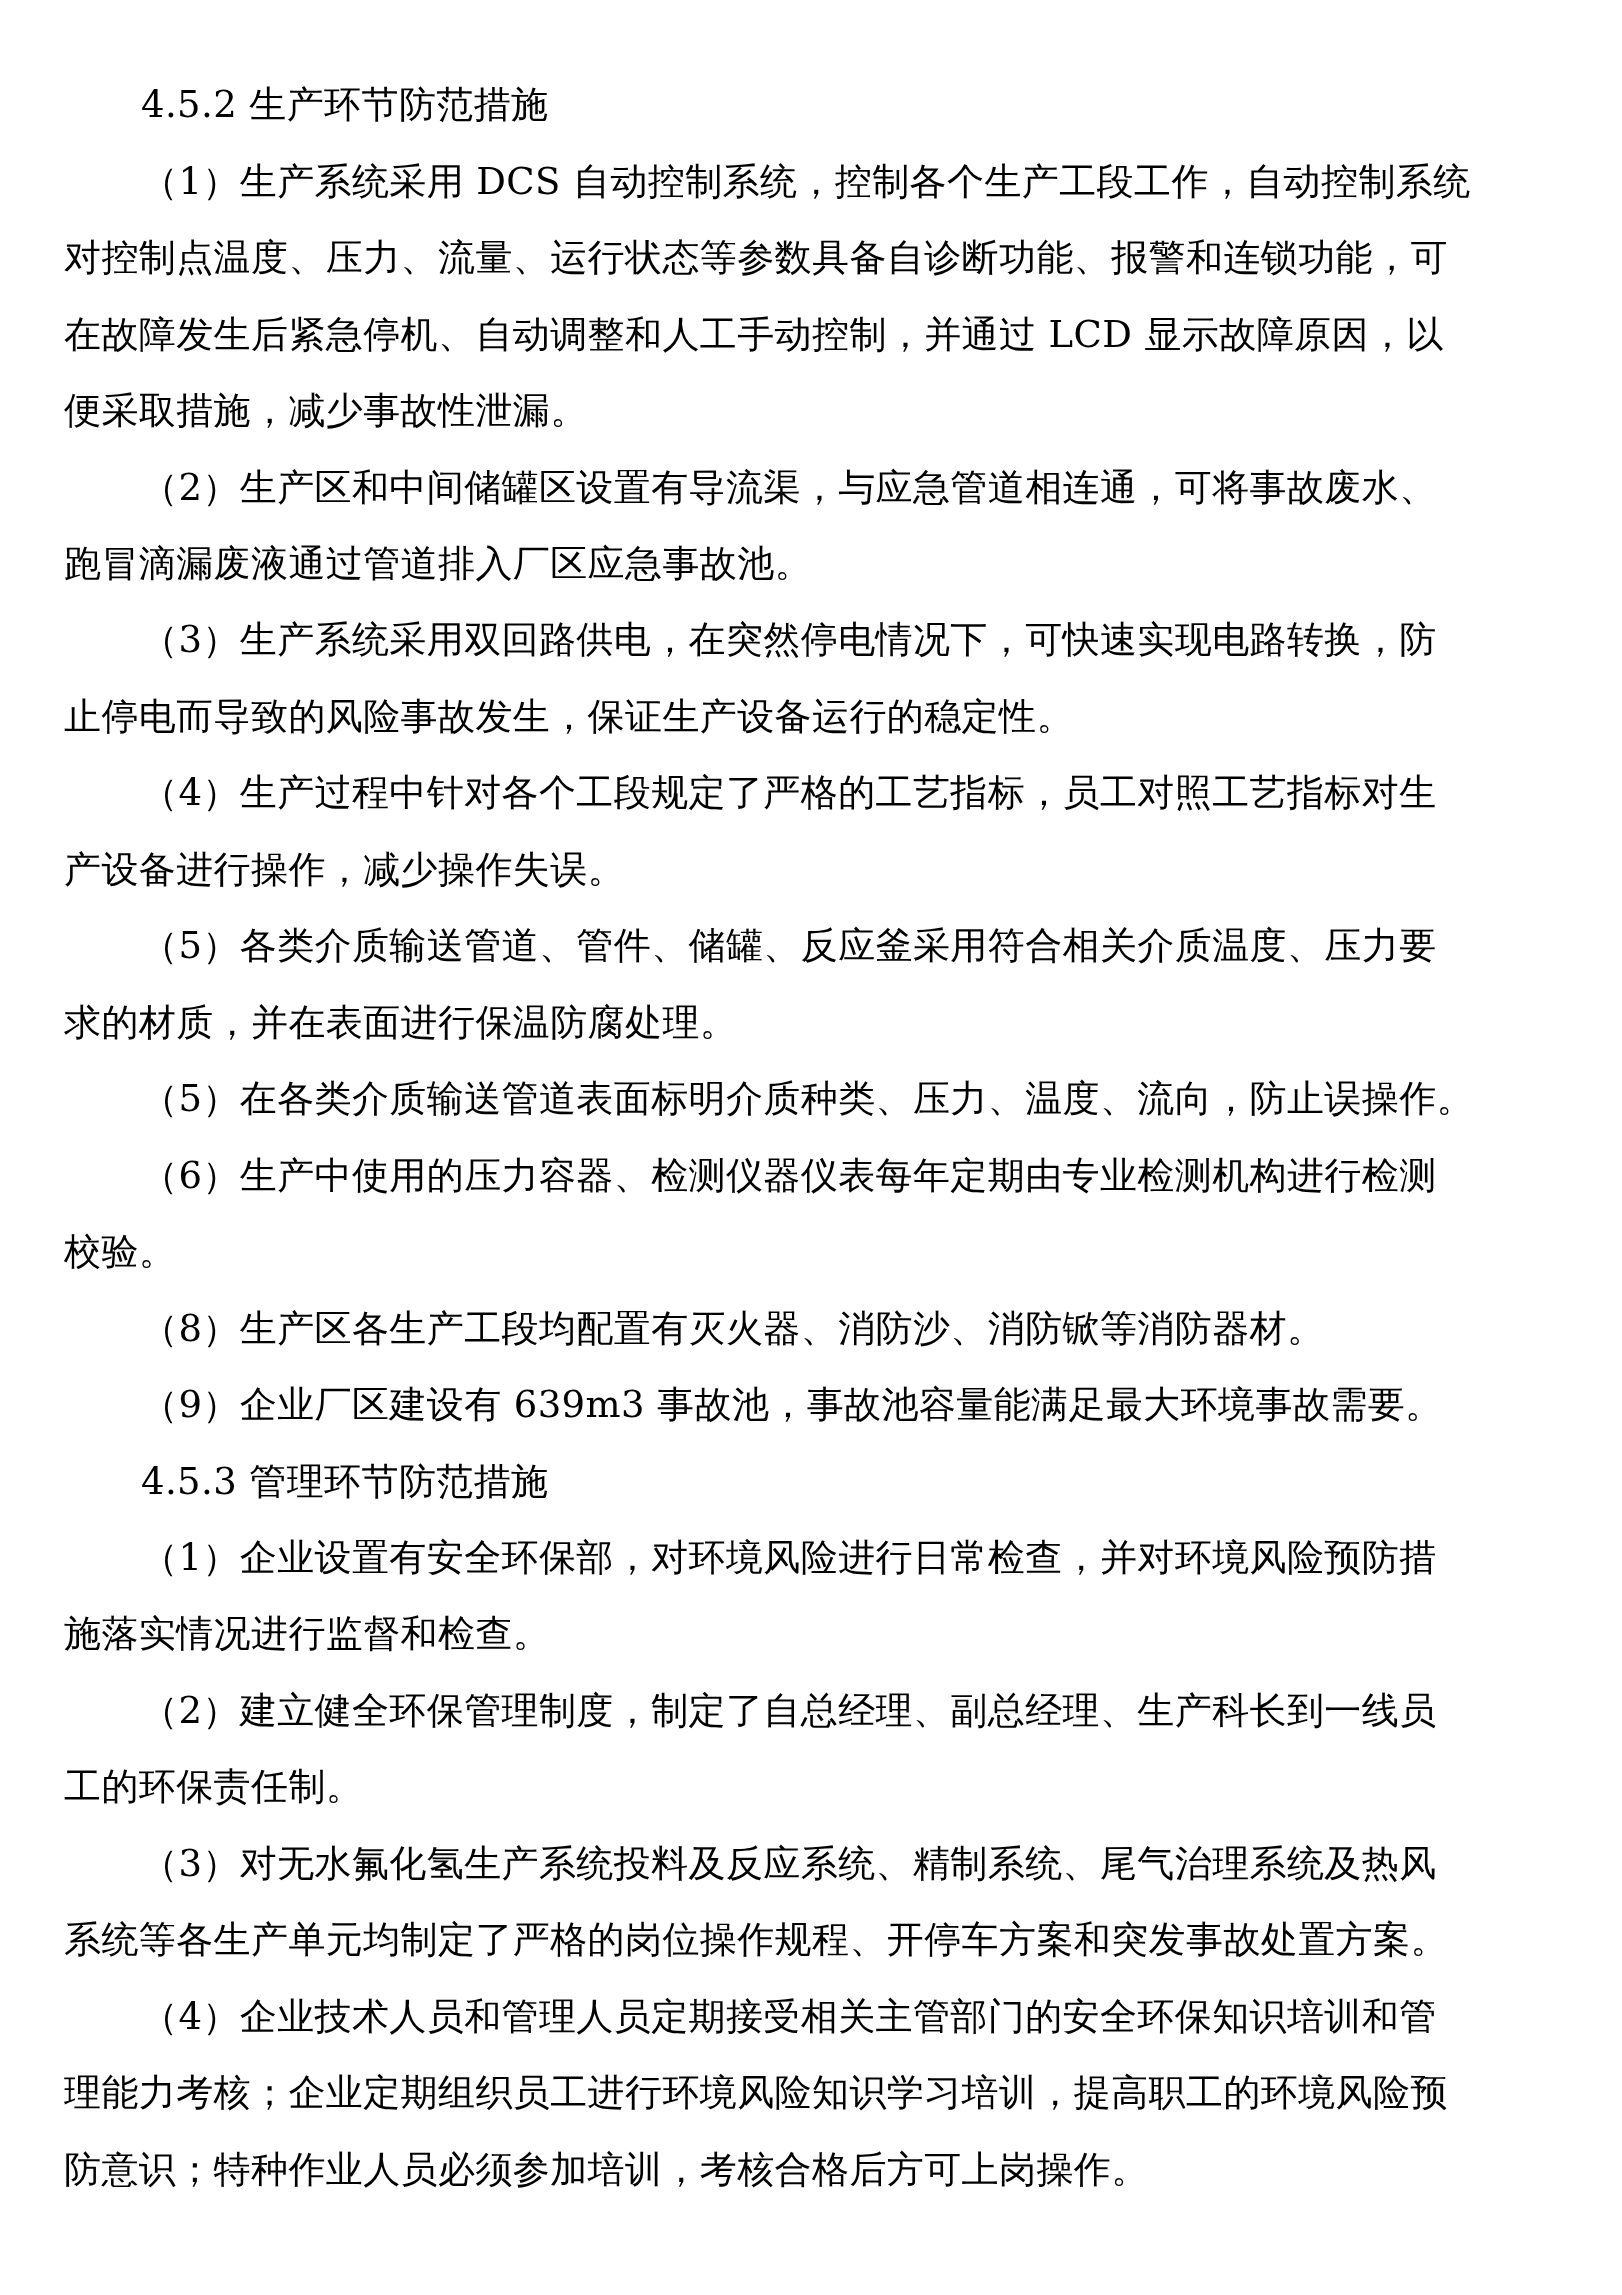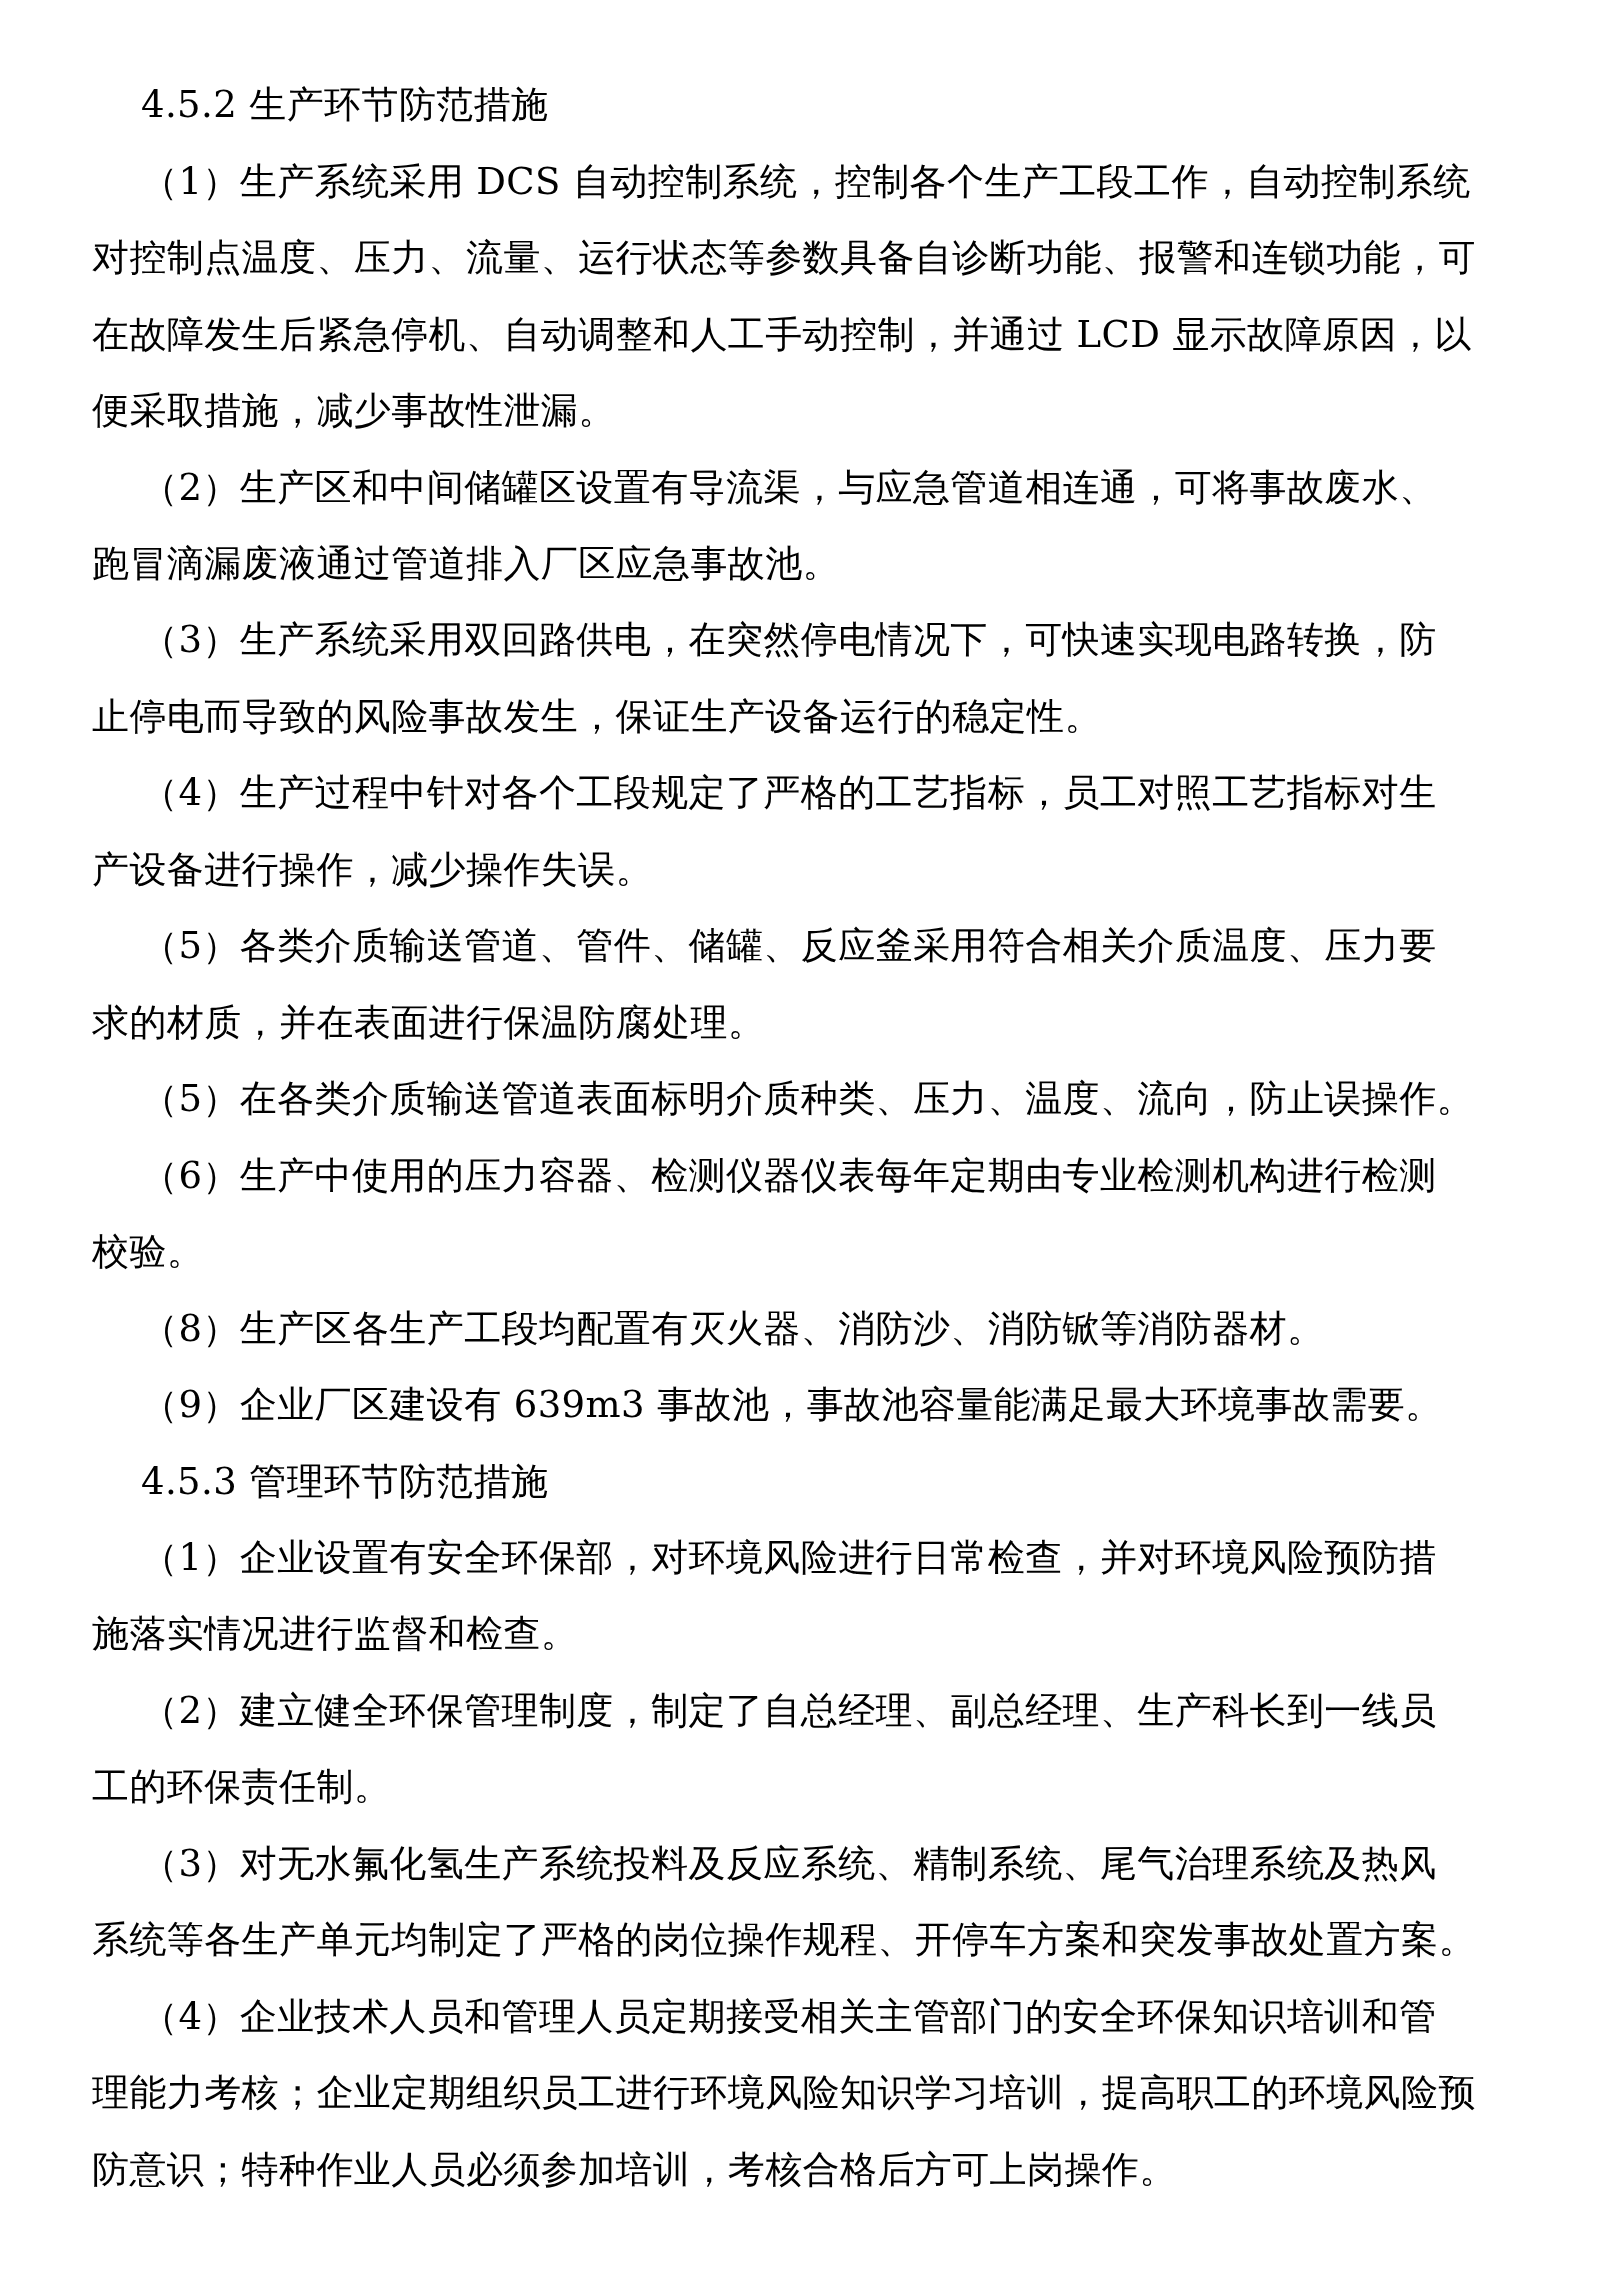--- a/index.html
+++ b/index.html
@@ -10,21 +10,21 @@
   }
   .page { position: absolute; left: 0; top: 0; width: 1622px; }
   .line {
     position: absolute;
     font-size: 37px;
     line-height: 46px;
     white-space: nowrap;
     letter-spacing: 0.4px;
   }
   .l0 { left: 141px; }
-  .l1 { left: 92px; text-align: center; }
+  .l1 { left: 64px; text-align: center; }
 </style>
 </head>
 <body>
 
 <div class="page">
   <div class="line l0" style="top:82px">4.5.2 生产环节防范措施</div>
 
   <div class="line l0" style="top:159px">（1）生产系统采用 DCS 自动控制系统，控制各个生产工段工作，自动控制系统</div>
   <div class="line l1" style="top:235px">对控制点温度、压力、流量、运行状态等参数具备自诊断功能、报警和连锁功能，可</div>
   <div class="line l1" style="top:312px">在故障发生后紧急停机、自动调整和人工手动控制，并通过 LCD 显示故障原因，以</div>

